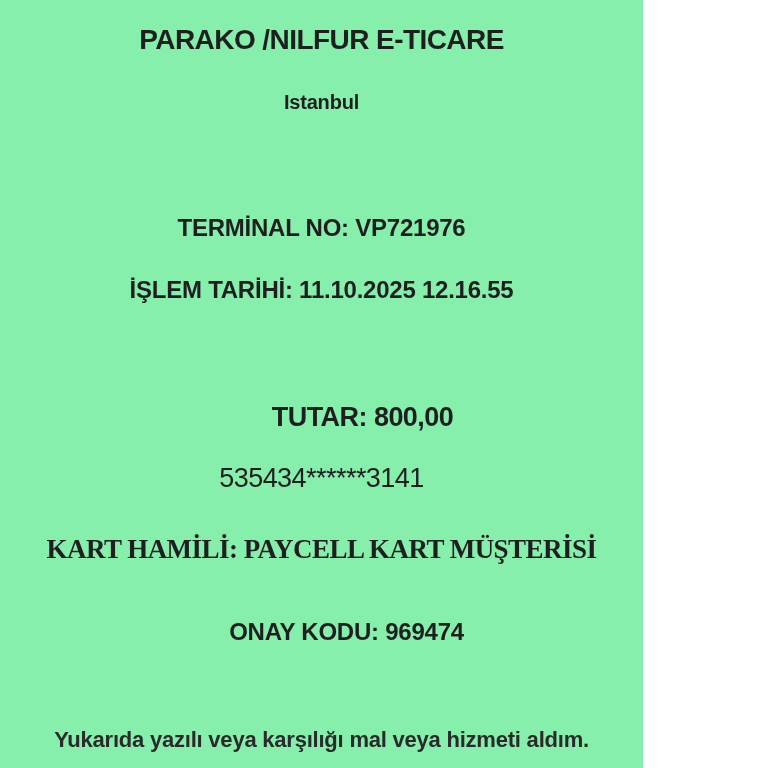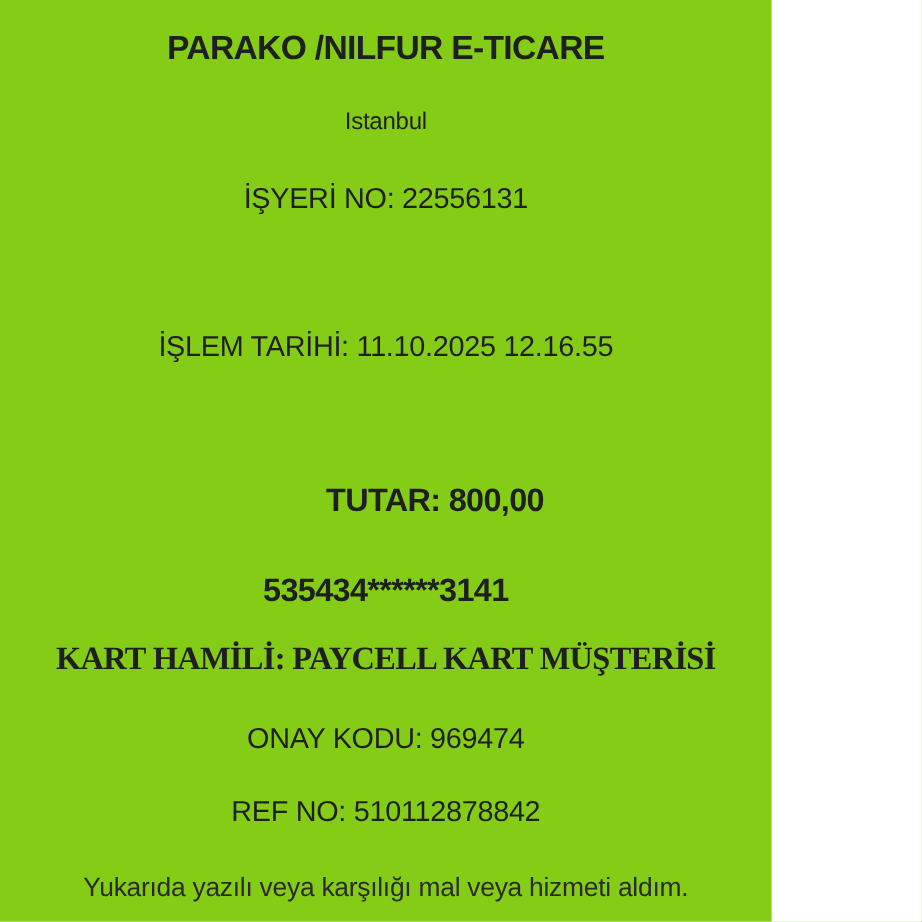--- a/index.html
+++ b/index.html
@@ -10,52 +10,52 @@
   body {
     width: 768px;
     height: 768px;
     font-family: "Liberation Sans", sans-serif;
     overflow: hidden;
   }
   .receipt {
     position: relative;
     width: 643px;   
     height: 768px;
-    background: #84cc16;
+    background: #86efac;
   }
   .line {
     position: absolute;
     left: 0;
     width: 100%;
     text-align: center;
     transform: translateY(-50%);
     color: #1f1f20;
     white-space: nowrap;
     letter-spacing: -0.01em;
+    font-weight: bold;
   }
   .merchant   { top: 40px;  font-size: 28px; font-weight: 700; letter-spacing: -0.02em; }
   .city       { top: 102px; font-size: 20px; }
   .merchno    { top: 166px; font-size: 24px; }
   .termno     { top: 228px; font-size: 24px; }
   .txdate     { top: 290px; font-size: 24px; }
   .txtype     { top: 352px; font-size: 24px; }
   .amount     { top: 417px; font-size: 27px; font-weight: 700; letter-spacing: -0.02em; margin-left: 41px; }
-  .cardno     { top: 492px; font-size: 27px; font-weight: 700; letter-spacing: -0.02em; }
+  .cardno     { top: 478px; font-size: 27px; font-weight: 400; letter-spacing: -0.02em; }
   .cardholder { top: 549px; font-size: 27px; font-weight: 700; letter-spacing: -0.02em; font-family: Liberation Serif, serif; }
-  .approval   { top: 616px; font-size: 24px; }
+  .approval   { top: 632px; font-size: 24px; margin-left: 25px; }
   .refno      { top: 677px; font-size: 24px; }
   .footer     { top: 740px; font-size: 22px; color: #2a2a2b; }
 </style>
 </head>
 <body>
 
 <div class="receipt">
   <div class="line merchant">PARAKO /NILFUR E-TICARE</div>
   <div class="line city">Istanbul</div>
-  <div class="line merchno">İŞYERİ NO: 22556131</div>
+  <div class="line termno">TERMİNAL NO: VP721976</div>
   <div class="line txdate">İŞLEM TARİHİ: 11.10.2025 12.16.55</div>
   <div class="line amount">TUTAR: 800,00</div>
   <div class="line cardno">535434******3141</div>
   <div class="line cardholder">KART HAMİLİ: PAYCELL KART MÜŞTERİSİ</div>
   <div class="line approval">ONAY KODU: 969474</div>
-  <div class="line refno">REF NO: 510112878842</div>
   <div class="line footer">Yukarıda yazılı veya karşılığı mal veya hizmeti aldım.</div>
 </div>
 
 </body></html>

